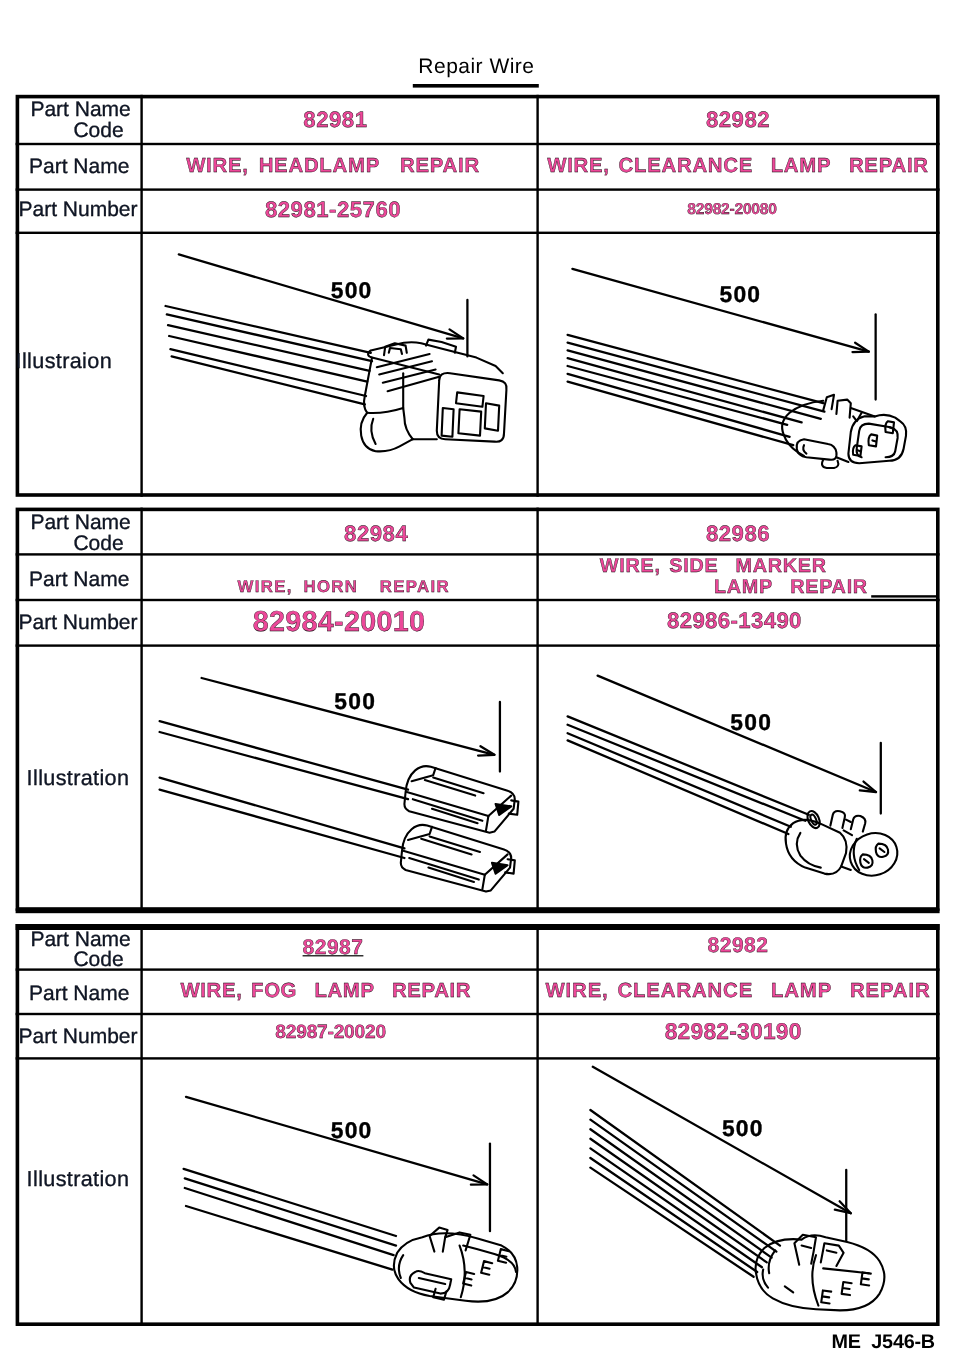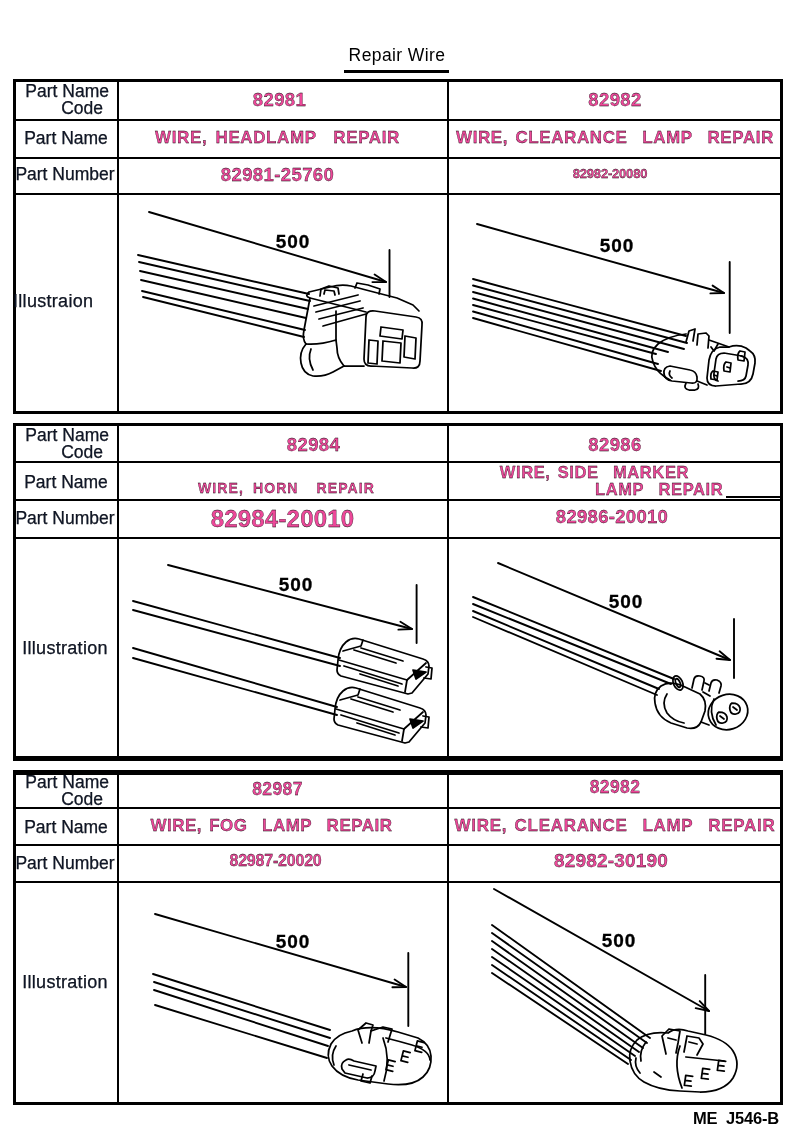--- a/index.html
+++ b/index.html
@@ -53,38 +53,38 @@
 <div class="lbl" style="left:13px;top:510px;width:104px;text-align:center;">Part Number</div>
 <div class="lbl" style="left:13px;top:639px;width:104px;text-align:center;font-size:18px;letter-spacing:0.3px;">Illustration</div>
 
 <div class="dat" style="left:117px;top:436px;width:327px;font-size:18.5px;letter-spacing:0.4px;margin-left:33px;">82984</div>
 <div class="dat" style="left:450px;top:436px;width:330px;font-size:18.5px;letter-spacing:0.4px;">82986</div>
 <div class="dat" style="left:123px;top:469px;width:327px;font-size:14px;letter-spacing:1.1px;word-spacing:4px;margin-top:12px;">WIRE, HORN&nbsp; REPAIR</div>
 <div class="dat" style="left:497px;top:464px;width:192px;font-size:16.5px;letter-spacing:0.6px;word-spacing:2px;text-align:right;">WIRE, SIDE&nbsp; MARKER</div>
 <div class="dat" style="left:595px;top:481px;width:140px;font-size:16.5px;letter-spacing:0.6px;word-spacing:2px;text-align:left;">LAMP&nbsp; REPAIR</div>
 <div class="hl" style="left:726px;top:496px;width:55px;height:1.5px;"></div>
 <div class="dat" style="left:119px;top:507px;width:327px;font-size:24px;letter-spacing:0.2px;">82984-20010</div>
-<div class="dat" style="left:447px;top:508px;width:330px;font-size:18.5px;letter-spacing:0.3px;">82986-20010</div>
+<div class="dat" style="left:447px;top:508px;width:330px;font-size:18.5px;letter-spacing:0.3px;">82986-13490</div>
 
 <div class="hl" style="left:13px;top:757px;width:770px;height:4px;"></div>
 <div class="hl" style="left:13px;top:770px;width:770px;height:4.5px;"></div>
 
 <div class="box" style="left:13px;top:770px;width:770px;height:335px;"></div>
 <div class="hl" style="left:13px;top:807px;width:770px;"></div>
 <div class="hl" style="left:13px;top:844px;width:770px;"></div>
 <div class="hl" style="left:13px;top:881px;width:770px;"></div>
 <div class="vl" style="left:117px;top:770px;height:335px;"></div>
 <div class="vl" style="left:447px;top:770px;height:335px;"></div>
 
 <div class="lbl" style="left:16px;top:774px;width:93px;text-align:right;line-height:16.5px;">Part Name<br><span style="padding-right:6px;">Code</span></div>
 <div class="lbl" style="left:21px;top:819px;width:90px;text-align:center;">Part Name</div>
 <div class="lbl" style="left:13px;top:855px;width:104px;text-align:center;">Part Number</div>
 <div class="lbl" style="left:13px;top:973px;width:104px;text-align:center;font-size:18px;letter-spacing:0.3px;">Illustration</div>
 
-<div class="dat" style="left:114px;top:781px;width:327px;font-size:17.5px;letter-spacing:0.4px;">82987</div>
+<div class="dat" style="left:114px;top:781px;width:327px;font-size:17.5px;letter-spacing:0.4px;text-decoration:underline;">82987</div>
 <div class="dat" style="left:450px;top:779px;width:330px;font-size:17.5px;letter-spacing:0.4px;">82982</div>
 <div class="dat" style="left:108px;top:817px;width:327px;font-size:17px;letter-spacing:0.5px;word-spacing:2px;">WIRE, FOG&nbsp; LAMP&nbsp; REPAIR</div>
 <div class="dat" style="left:450px;top:817px;width:330px;font-size:17px;letter-spacing:0.7px;word-spacing:2px;">WIRE, CLEARANCE&nbsp; LAMP&nbsp; REPAIR</div>
 <div class="dat" style="left:112px;top:853px;width:327px;font-size:16px;letter-spacing:-0.2px;">82987-20020</div>
 <div class="dat" style="left:446px;top:851px;width:330px;font-size:19px;letter-spacing:0.2px;">82982-30190</div>
 
 <div class="abs" style="left:693px;top:1109px;font-size:16.5px;font-weight:bold;letter-spacing:-0.2px;">ME&nbsp; J546-B</div>
 
 <svg style="left:120px;top:196px;" width="327" height="216" viewBox="120 196 327 216">
 <g class="st">

